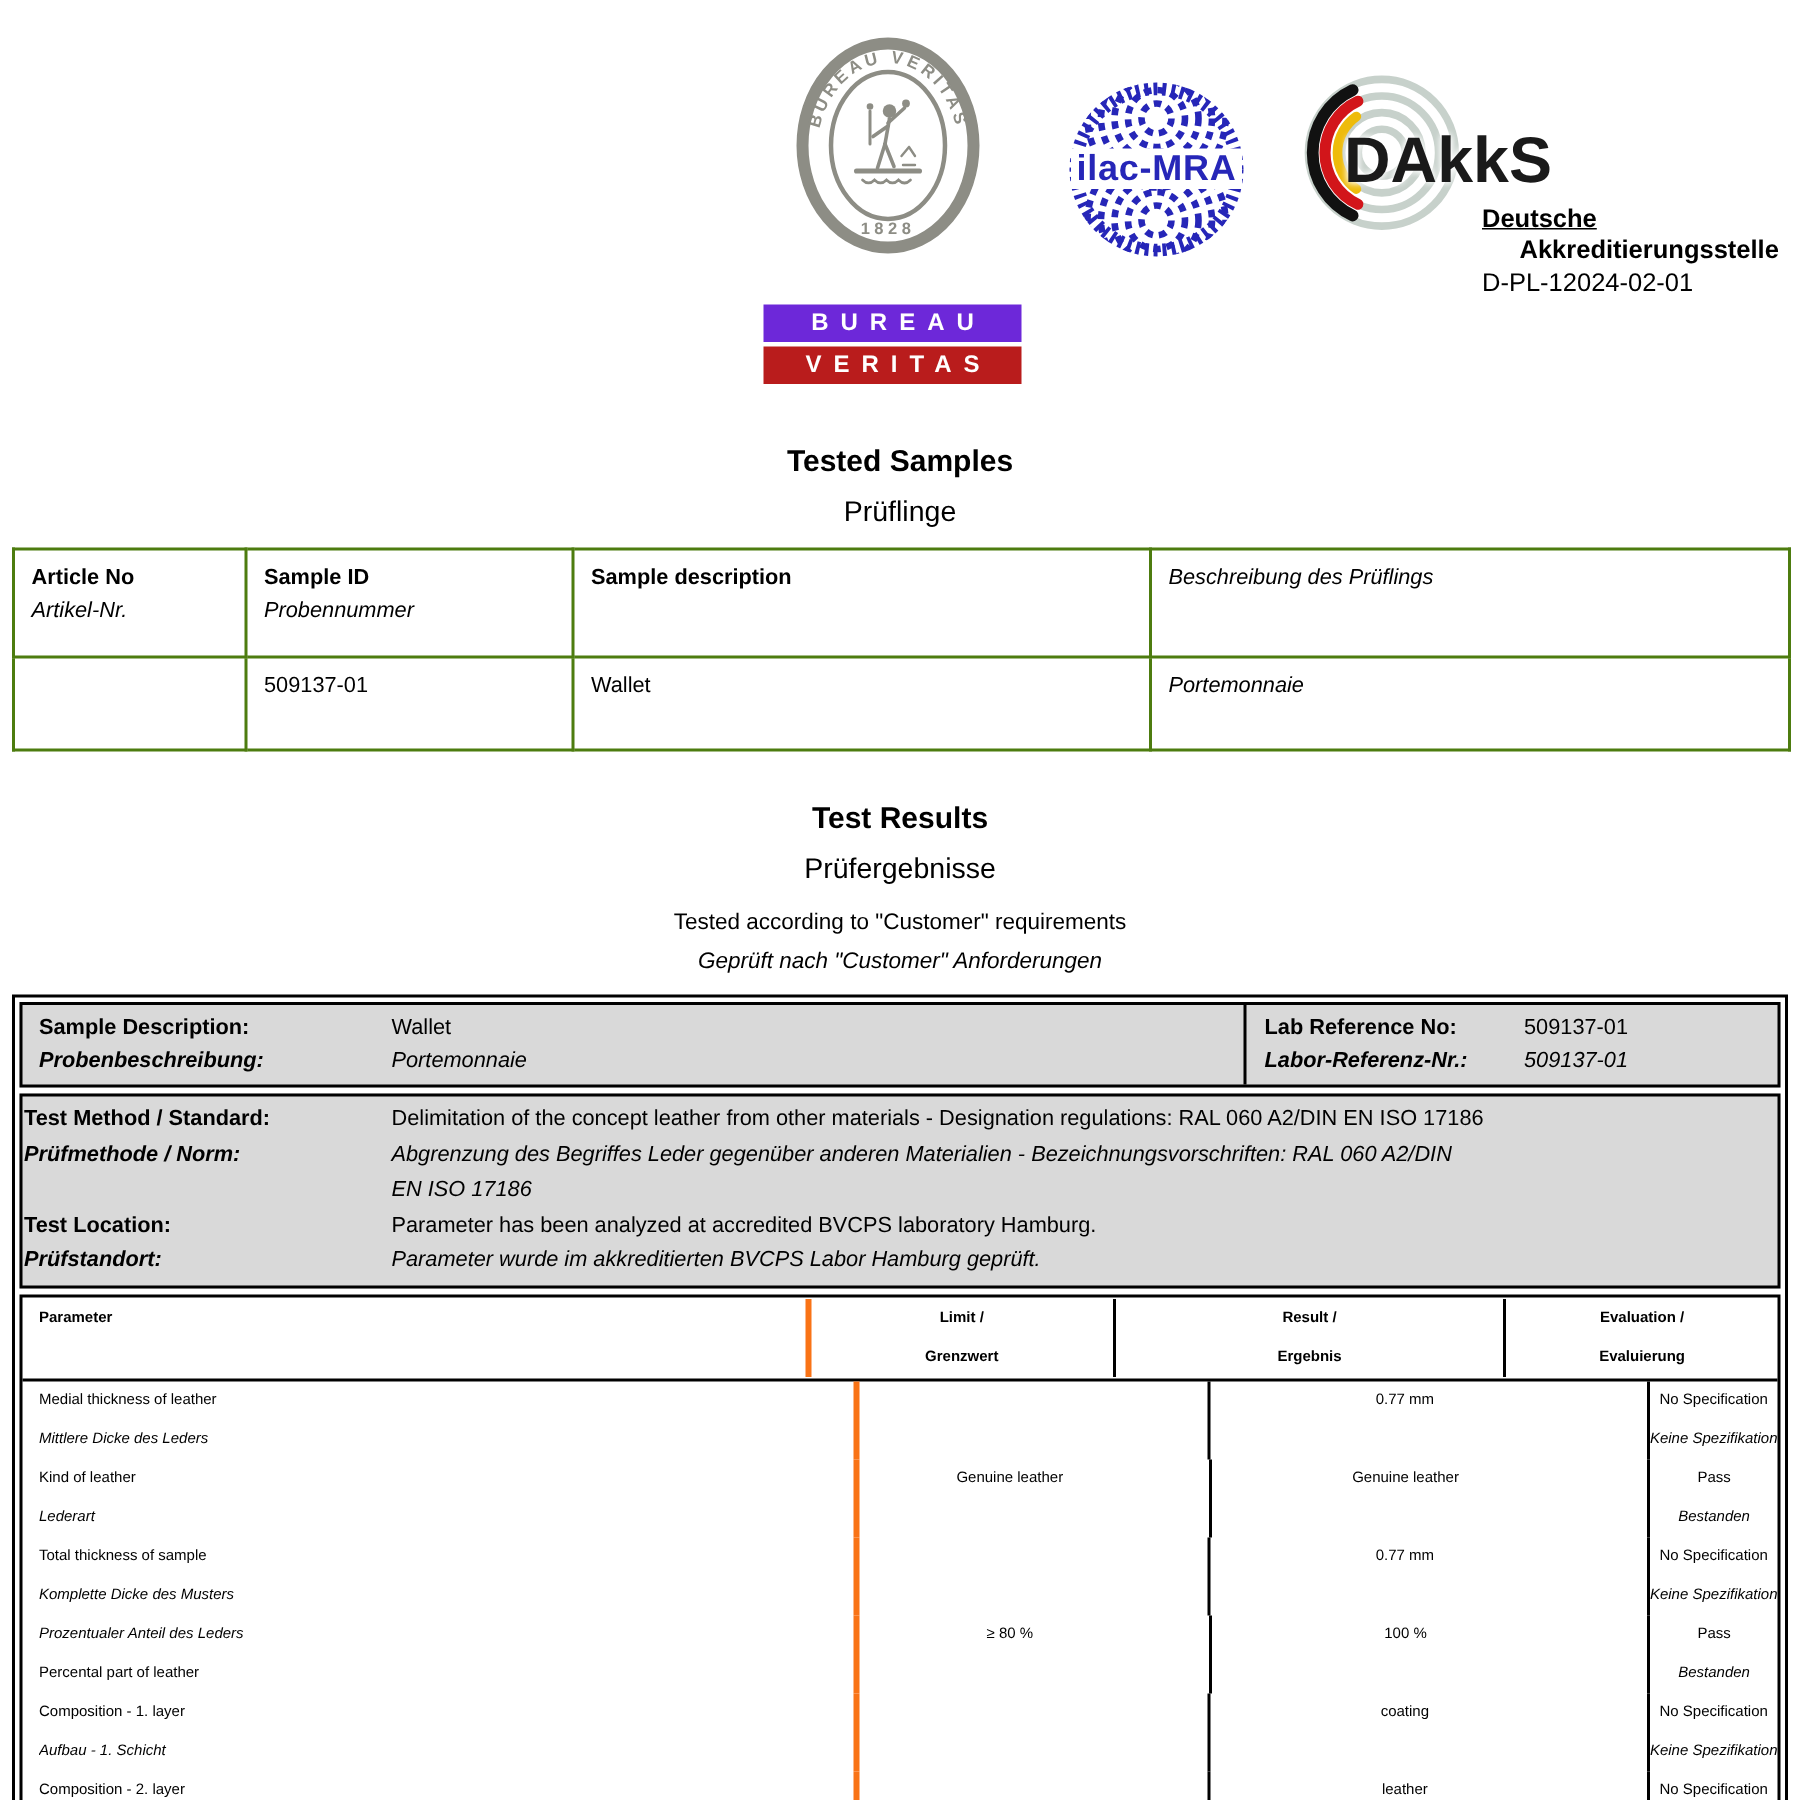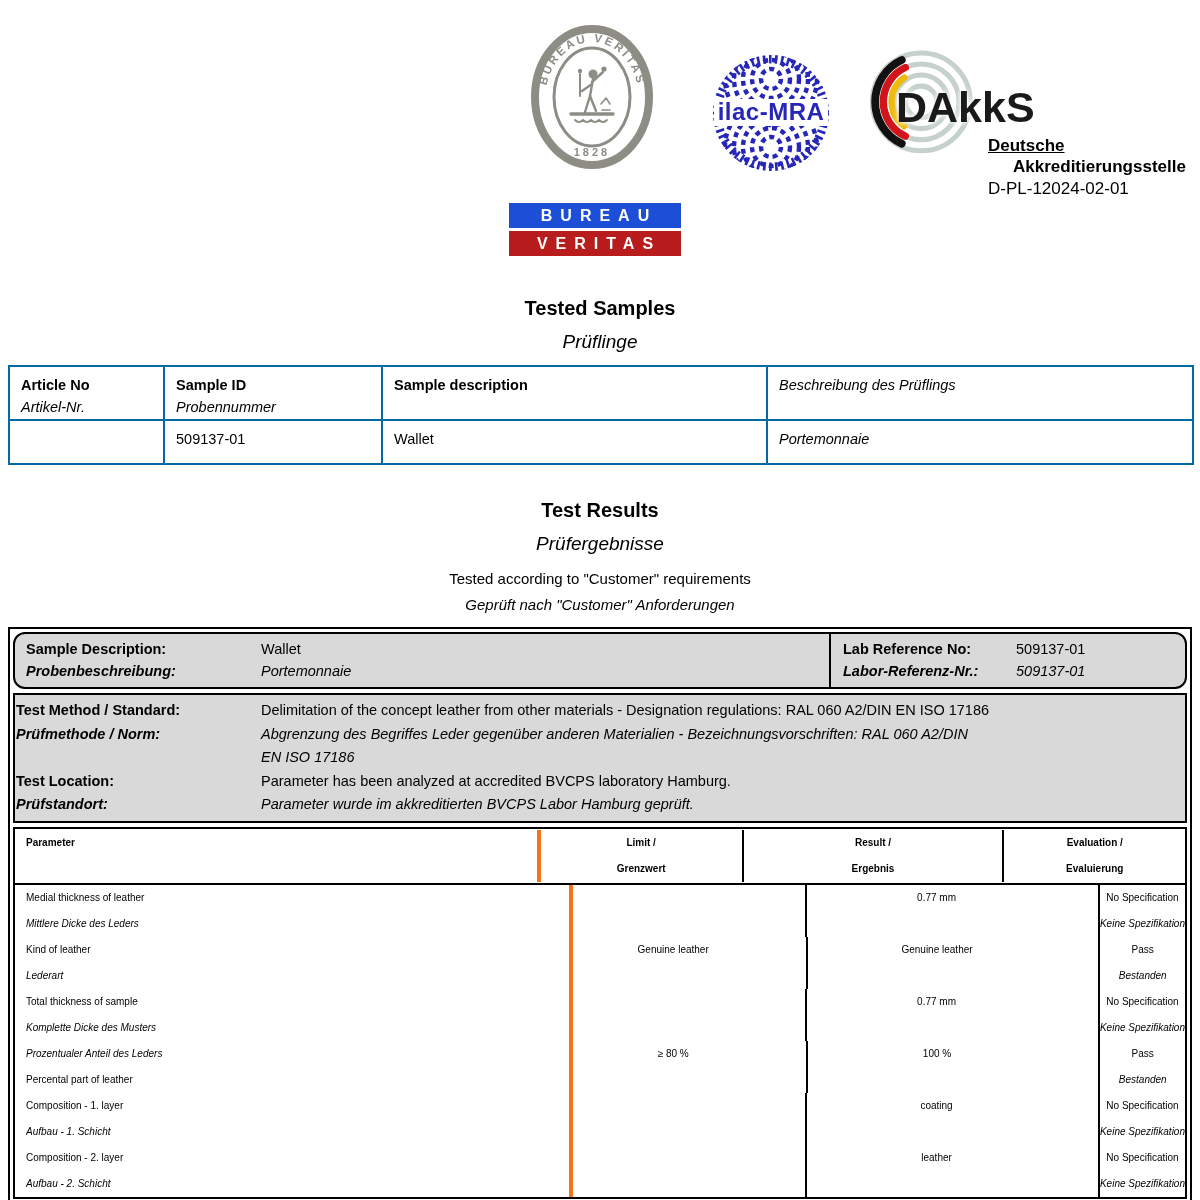--- a/index.html
+++ b/index.html
@@ -6,48 +6,48 @@
   .page{
     width:1200px;height:1200px;position:relative;overflow:hidden;
     font-family:"Liberation Sans","DejaVu Sans",sans-serif;color:#000;background:#fff;
   }
   
   .header{position:relative;height:296px;}
   .abs{position:absolute;}
   .bv-boxes{position:absolute;left:509px;top:203px;width:172px;}
   .bv-box{height:25px;display:flex;align-items:center;justify-content:center;
           color:#fff;font-weight:bold;font-size:16px;letter-spacing:8px;text-indent:8px;}
-  .bv-box.gray{background:#1d4ed8;margin-bottom:3px;}
+  .bv-box.gray{background:#6d28d9;margin-bottom:3px;}
   .bv-box.red{background:#b91c1c;}
   .dakks-wrap{position:absolute;left:858px;top:44px;width:340px;height:165px;}
   .dakks-word{position:absolute;left:38px;top:42px;font-size:43px;font-weight:bold;
               color:#1a1a1a;letter-spacing:0px;line-height:1;
               text-shadow:0 0 4px #fff,0 0 6px #fff;}
   .dakks-l1{position:absolute;left:130px;top:91px;font-size:17px;font-weight:bold;line-height:21px;text-decoration:underline;}
   .dakks-l2{position:absolute;left:145px;top:112px;font-size:17px;font-weight:bold;line-height:21px;margin-left:10px;}
   .dakks-l3{position:absolute;left:130px;top:134px;font-size:17px;line-height:21px;}
   
   .title-en{font-size:20px;font-weight:bold;text-align:center;line-height:24px;}
-  .title-de{font-size:19px;font-style:italic;text-align:center;line-height:23px;margin-top:10px;}
+  .title-de{font-size:19px;text-align:center;line-height:23px;margin-top:10px;}
   .sub-en{font-size:15px;text-align:center;line-height:19px;margin-top:14px;}
   .sub-de{font-size:15px;font-style:italic;text-align:center;line-height:19px;margin-top:7px;}
   
   table.samples{border-collapse:collapse;table-layout:fixed;width:1184px;margin:12px 8px 0;}
-  table.samples td{border:2px solid #0369a1;vertical-align:top;padding:7px 11px 1px;
+  table.samples td{border:2px solid #4d7c0f;vertical-align:top;padding:7px 11px 19px;
                    font-size:14.5px;line-height:22px;}
   table.samples tr.hd td{height:36px;}
   table.samples tr.bd td{height:34px;}
   .b{font-weight:bold;}
   .it{font-style:italic;}
   .bit{font-weight:bold;font-style:italic;}
   
   .results{margin:13px 8px 0;border:2px solid #000;padding:3px;}
   .ibox{border:2px solid #000;background:#d9d9d9;}
   .ibox + .ibox{margin-top:4px;}
-  .box1{display:flex;border-radius:12px;}
+  .box1{display:flex;}
   .box1 .left{width:814px;padding:4px 0 5px;}
   .box1 .right{flex:1;border-left:2px solid #000;padding:4px 0 5px;}
   .inforow{display:flex;font-size:14.5px;line-height:22px;}
   .inforow .lbl{width:246px;padding-left:11px;box-sizing:border-box;}
   .inforow .lblr{width:185px;padding-left:12px;box-sizing:border-box;}
   .inforow .val{flex:1;}
   .box2{padding:4px 0;}
   .mrow{display:flex;font-size:14.5px;line-height:23.5px;}
   .mrow .lbl{width:246px;padding-left:1px;box-sizing:border-box;flex:none;}
   .mrow .val{flex:1;padding-right:18px;}

